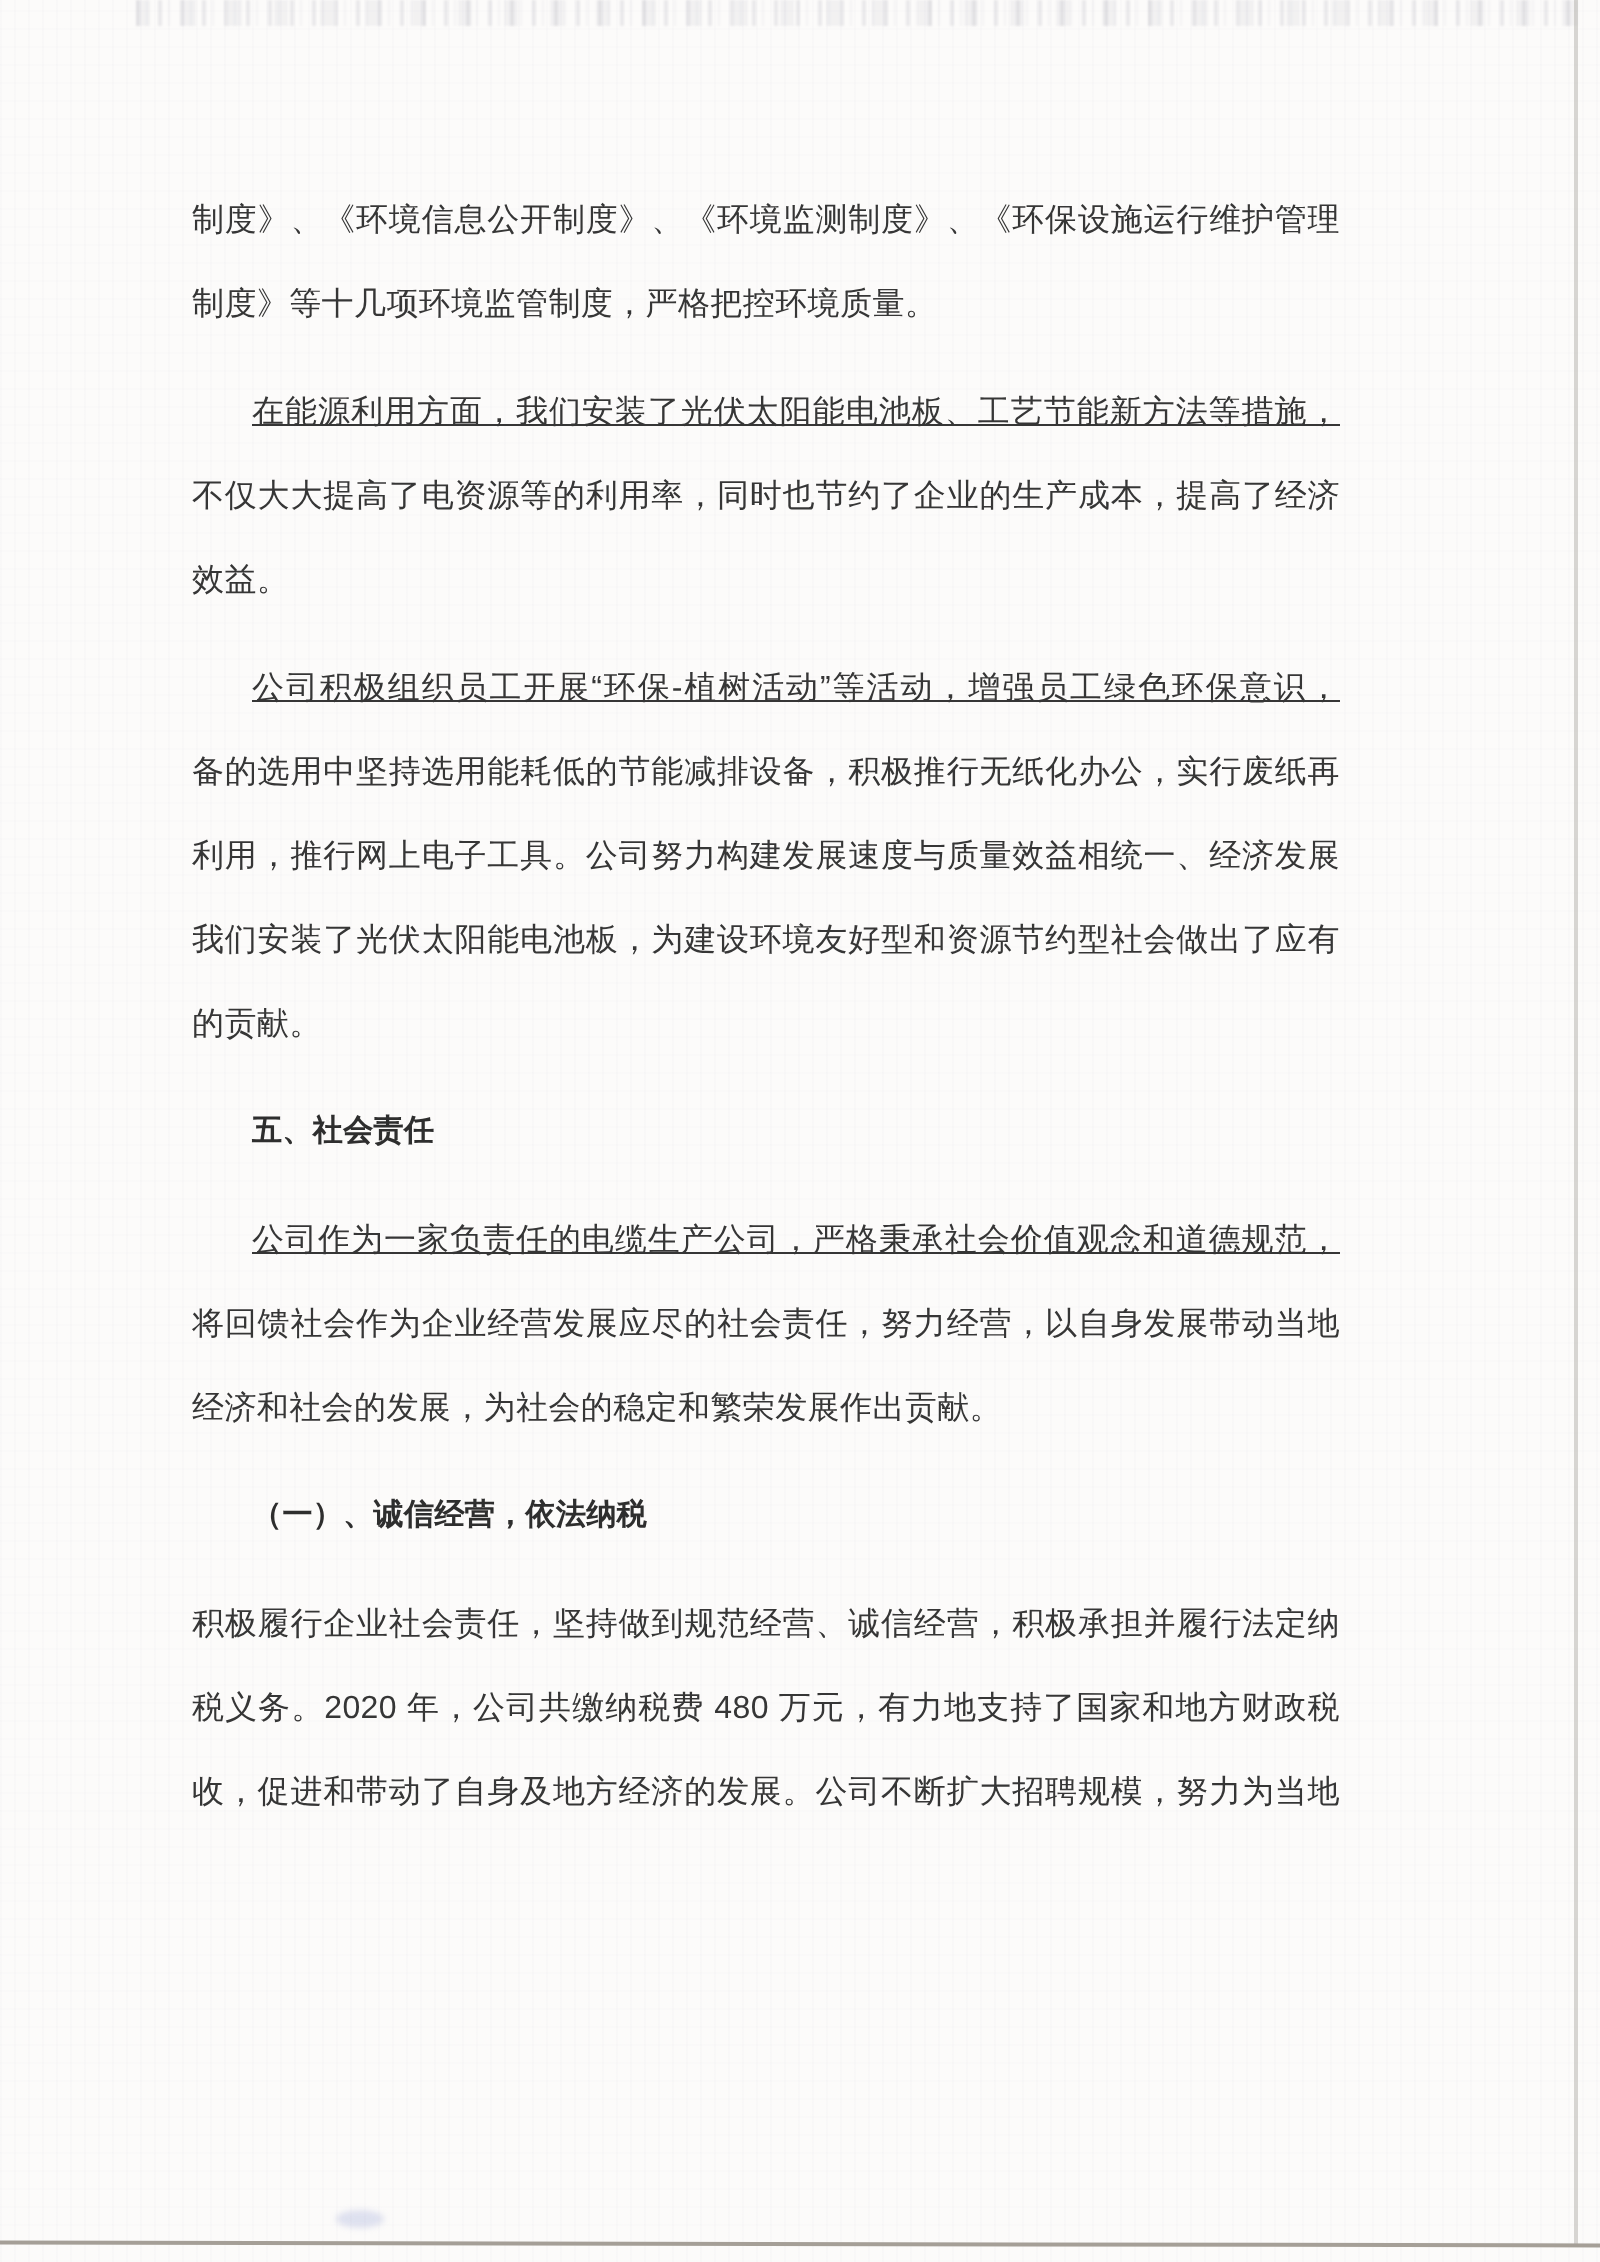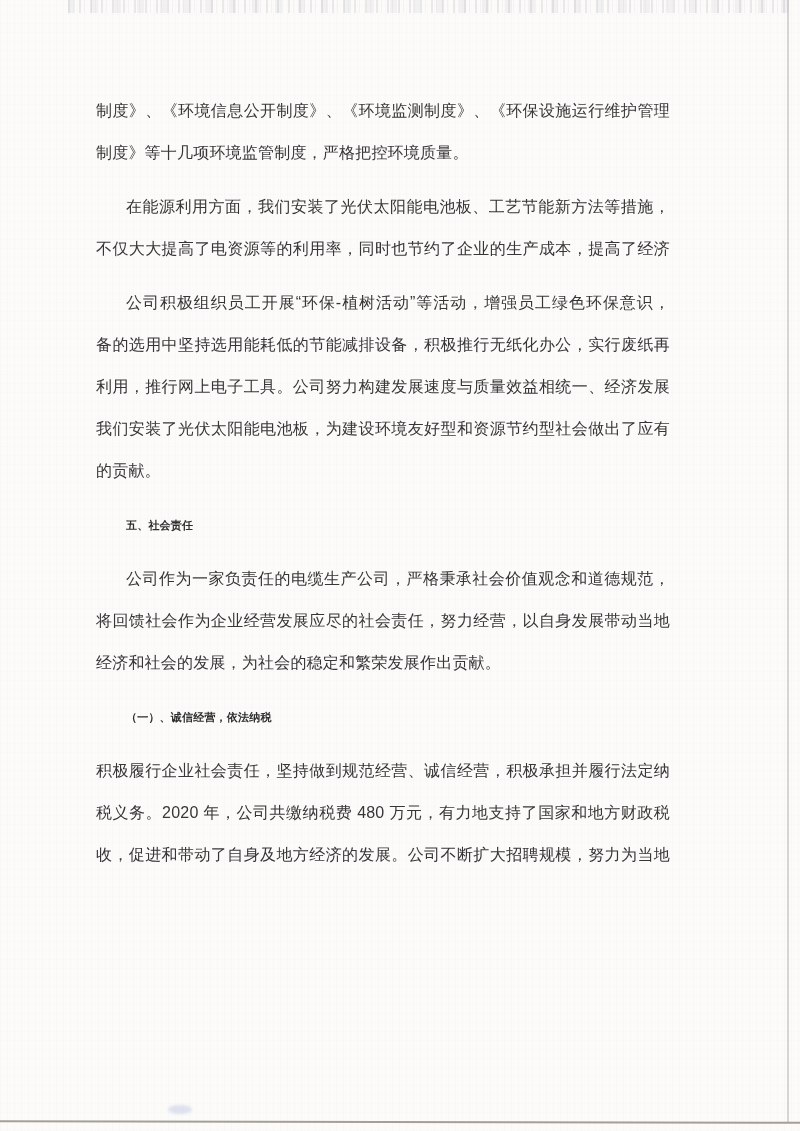--- a/index.html
+++ b/index.html
@@ -58,48 +58,50 @@
   .line {
     height: 42px;
     line-height: 42px;
     text-align: justify;
     text-align-last: justify;
     text-justify: inter-character;
     white-space: normal;
     overflow: hidden;
   }
   .line.end { text-align-last: left; }
-  .line.ind { text-indent: 30px; }
+  .line.ind { text-indent: 30px; text-decoration: underline; }
   .heading {
     height: 42px;
     line-height: 42px;
     margin: 0 0 12px 0;
     padding-left: 30px;
-    font-size: 11px;
+    font-size: 15px;
     font-weight: 700;
     color: #2e2e2e;
+    font-family: Liberation Mono, monospace;
   }
 </style>
 </head>
 <body>
 
 <div class="paper">
 
   <div class="scan-noise-top"></div>
 
   <div class="doc">
 
     <div class="para">
       <div class="line">制度》、《环境信息公开制度》、《环境监测制度》、《环保设施运行维护管理</div>
       <div class="line end">制度》等十几项环境监管制度，严格把控环境质量。</div>
     </div>
 
     <div class="para">
       <div class="line ind">在能源利用方面，我们安装了光伏太阳能电池板、工艺节能新方法等措施，</div>
       <div class="line">不仅大大提高了电资源等的利用率，同时也节约了企业的生产成本，提高了经济</div>
+      <div class="line end">效益。</div>
     </div>
 
     <div class="para">
       <div class="line ind">公司积极组织员工开展“环保-植树活动”等活动，增强员工绿色环保意识，</div>
       <div class="line">备的选用中坚持选用能耗低的节能减排设备，积极推行无纸化办公，实行废纸再</div>
       <div class="line">利用，推行网上电子工具。公司努力构建发展速度与质量效益相统一、经济发展</div>
       <div class="line">我们安装了光伏太阳能电池板，为建设环境友好型和资源节约型社会做出了应有</div>
       <div class="line end">的贡献。</div>
     </div>
 

